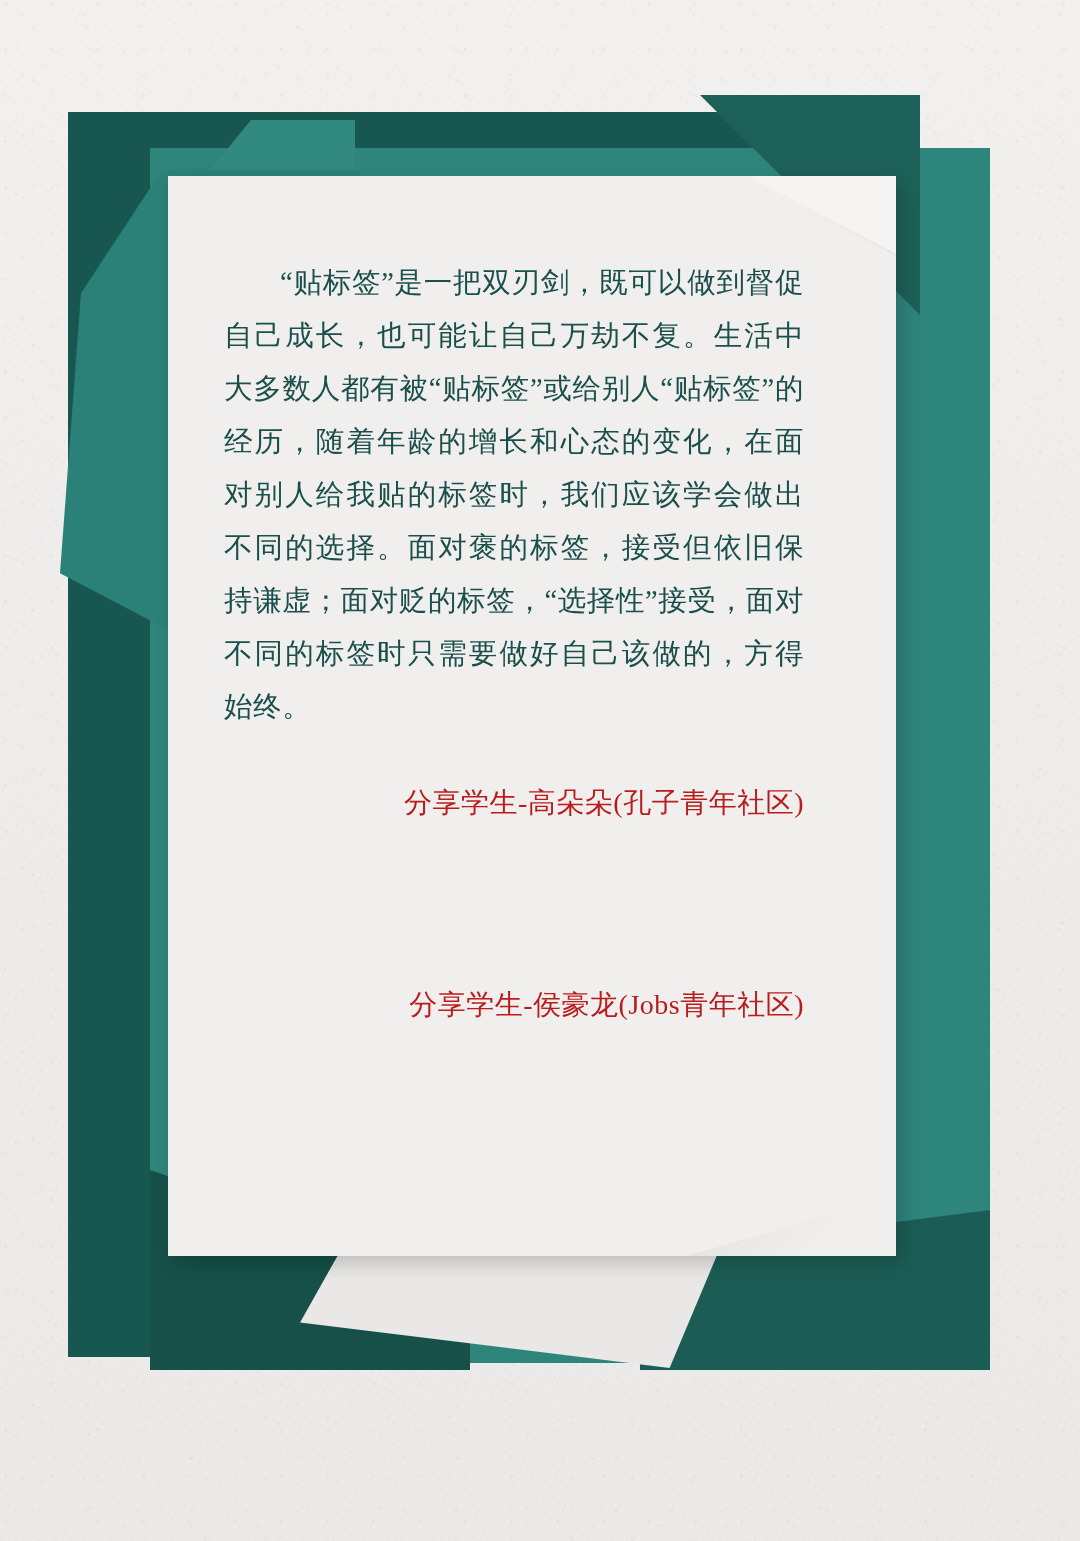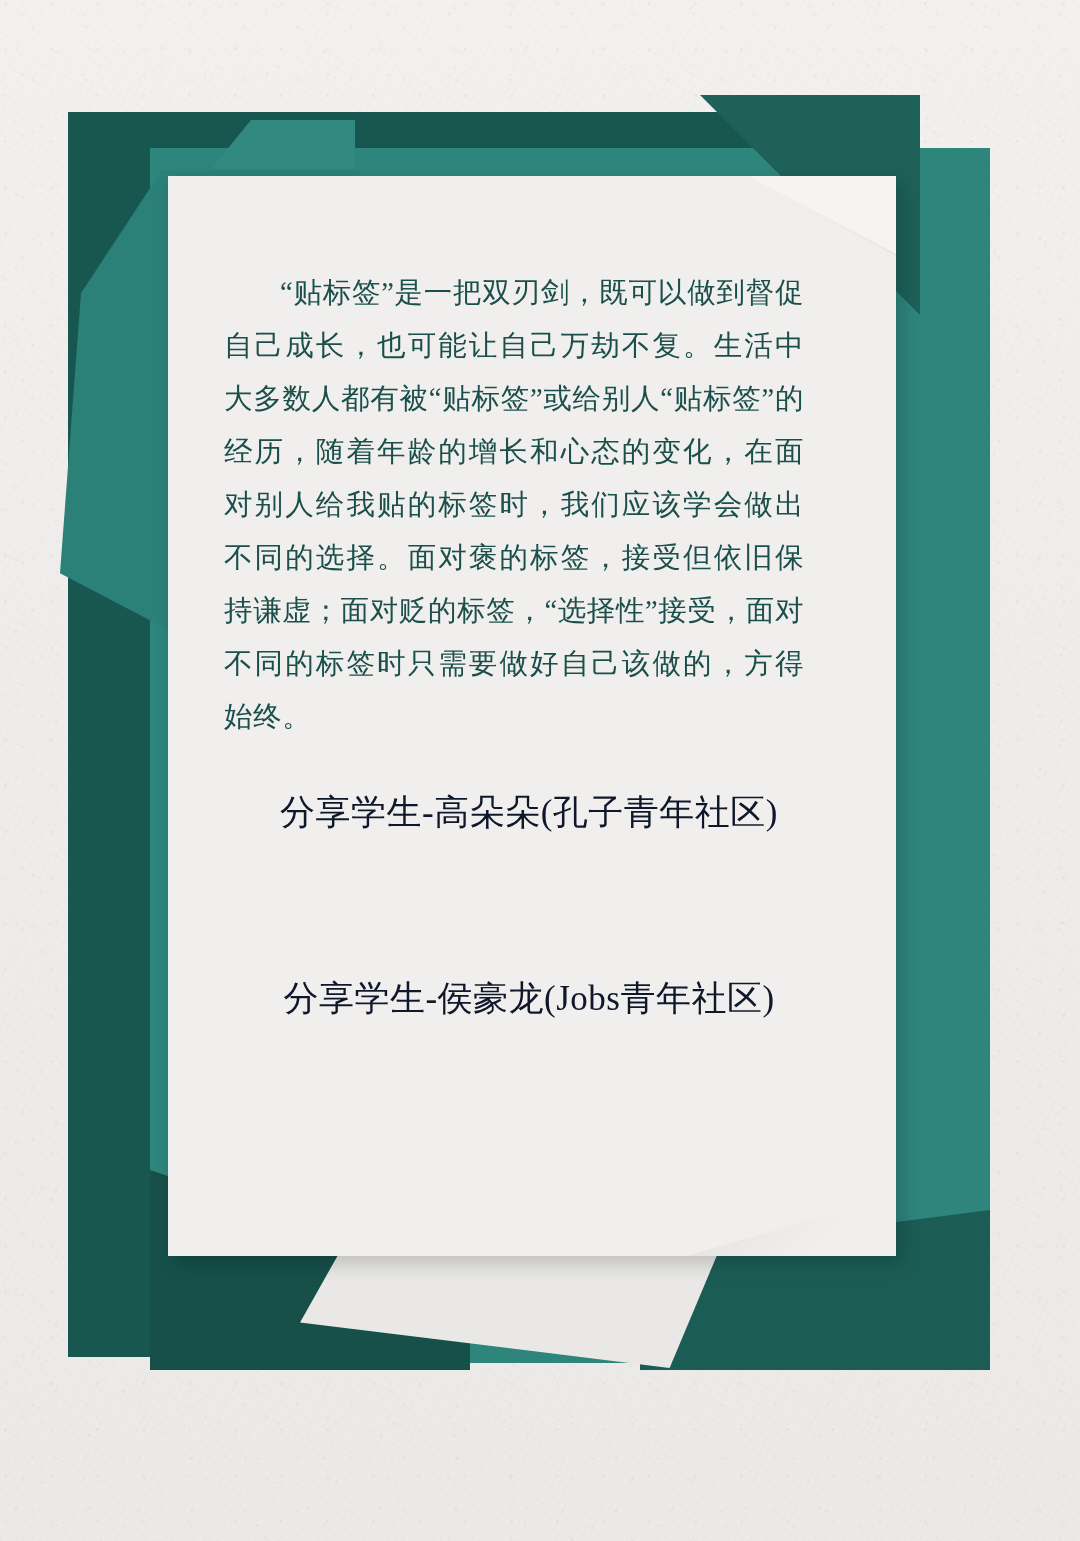--- a/index.html
+++ b/index.html
@@ -153,51 +153,51 @@
     width: 210px;
     height: 60px;
     background: linear-gradient(135deg, rgba(0,0,0,0.06), rgba(0,0,0,0) 70%);
     clip-path: polygon(100% 0%, 100% 100%, 0% 100%);
   }
 
   
   .card-inner {
     position: absolute;
     left: 0;
-    top: 16px;
+    top: 6px;
     width: 692px;
     height: 1080px;
     padding: 74px 56px 40px 56px;
     box-sizing: border-box;
   }
   .para {
     color: #1b4f4b;
     font-size: 28.5px;
     line-height: 53px;
     letter-spacing: 0.6px;
     text-indent: 56px;
     text-align: justify;
     text-justify: inter-ideograph;
     font-family: "Liberation Serif", "DejaVu Serif", serif;
     margin: 0;
   }
   .attrib {
-    color: #0f172a;
-    font-size: 35px;
+    color: #b91c1c;
+    font-size: 28px;
     line-height: 44px;
     letter-spacing: 0.5px;
-    text-align: center;
+    text-align: right;
     margin: 48px 0 0 0;
     padding-left: 30px;
   }
   .block-gap {
     height: 96px;
   }
   .attrib-2 {
-    margin-top: 46px;
+    margin-top: 62px;
   }
 </style>
 </head>
 <body>
 
 <div class="poster">
 
   <div class="paper-noise"></div>
 
   <div class="shape slab-dark"></div>

